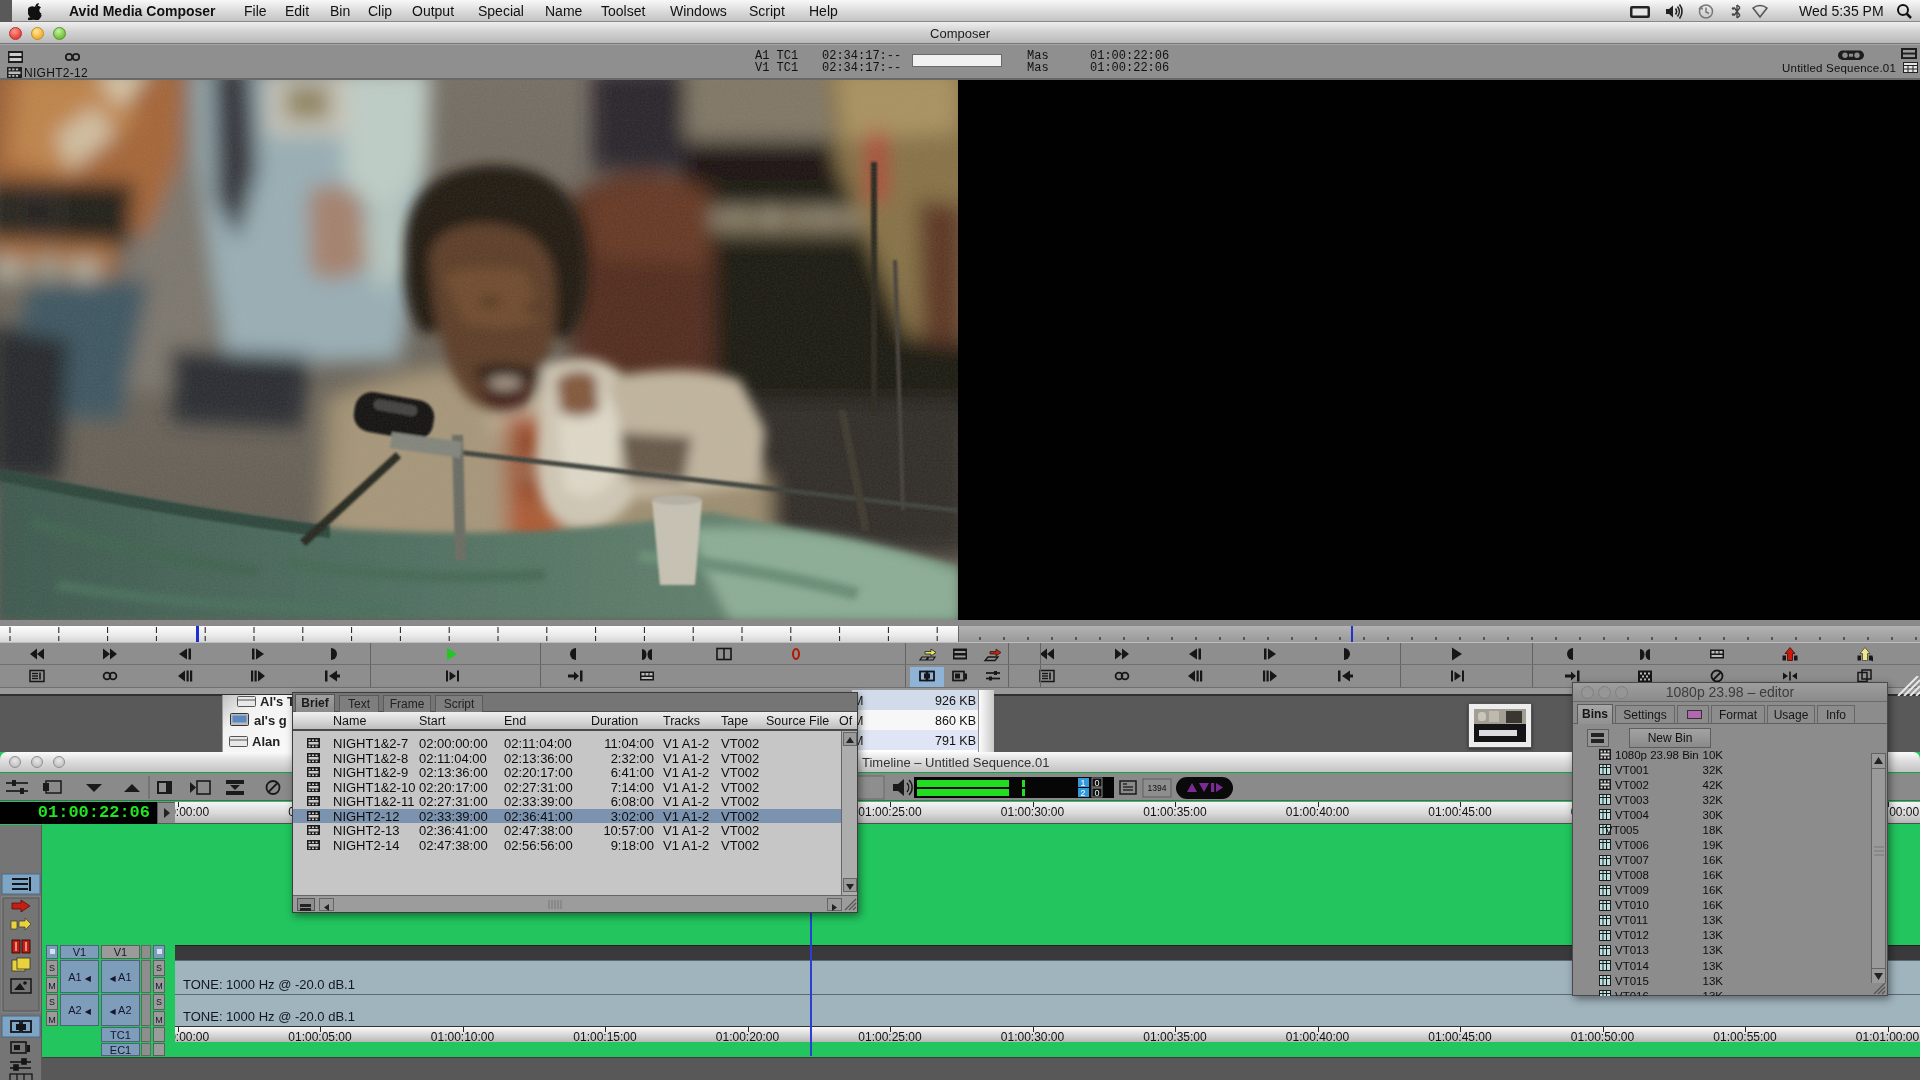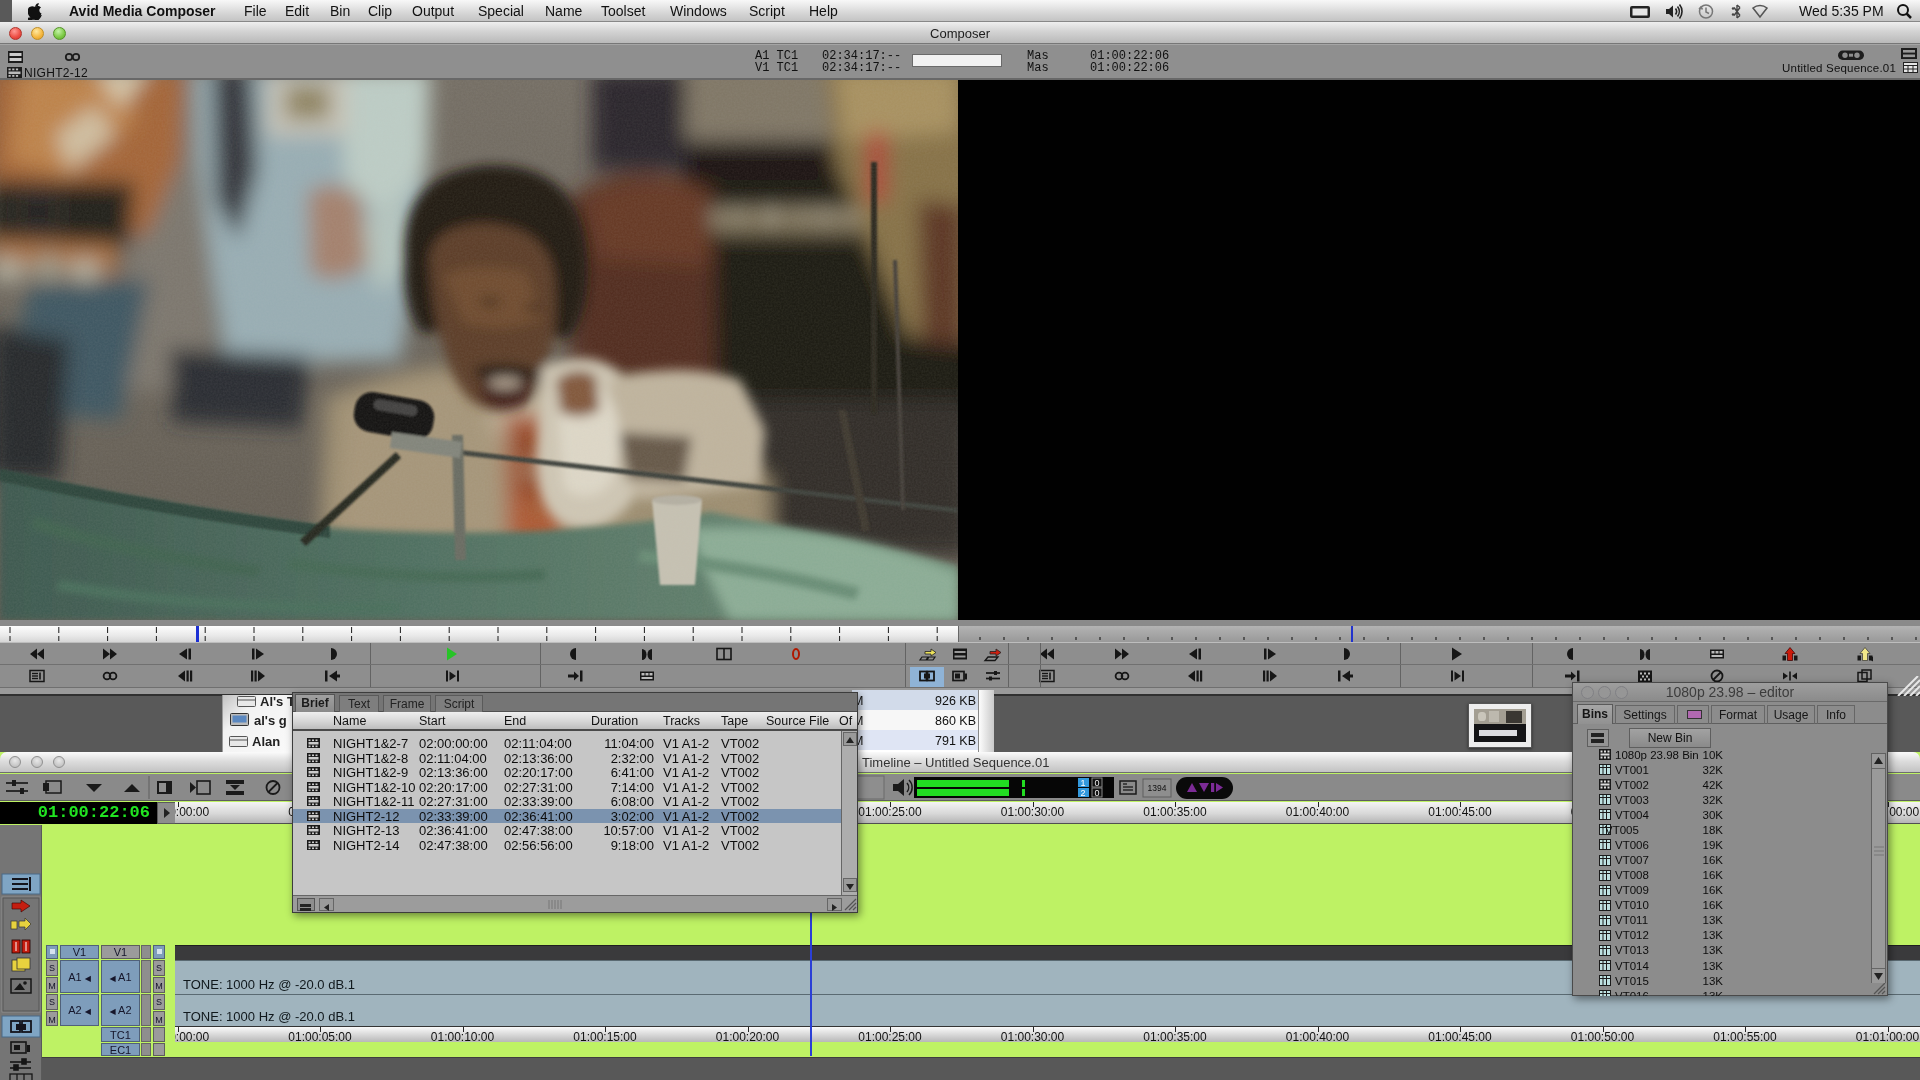--- a/index.html
+++ b/index.html
@@ -42,21 +42,21 @@
   border-top:1px solid #6f6f6f; border-bottom:2px solid #303030; }
 
 
 #winA { left:222px; top:695px; width:70px; height:58px; background:linear-gradient(135deg,#c2c2c2,#f2f2f2 30%,#fafafa);
   border-left:1px solid #9a9a9a; color:#222; font-size:13px; font-weight:bold; }
 #winB { left:852px; top:690px; width:142px; height:62px; background:#fff; color:#111; font-size:12.5px; }
 #thumb { left:1468px; top:703px; width:64px; height:45px; background:#ededed;
   border:1px solid #555; box-shadow:0 1px 3px rgba(0,0,0,.5); }
 
 
-#tlwin { left:0; top:752px; width:1920px; height:328px; background:#bef264; }
+#tlwin { left:0; top:752px; width:1920px; height:328px; background:#22c55e; }
 #tltitle { left:0; top:0; width:1920px; height:21px;
   background:linear-gradient(#fbfbfb,#dddddd 45%,#c3c3c3);
   border-bottom:1px solid #6e6e6e; border-radius:7px 7px 0 0; color:#333; font-size:13px; }
 .tli { position:absolute; top:4px; width:12px; height:12px; border-radius:50%;
   background:radial-gradient(circle at 50% 35%, #e8e8e8, #b5b5b5); border:1px solid #909090; }
 #tltools { left:0; top:22px; width:1920px; height:27px; background:#8a8a8a;
   border-bottom:1px solid #5e5e5e; }
 #tlruler { left:175px; top:50px; width:1745px; height:22px; overflow:hidden;
   background:linear-gradient(#f4f4f4,#d8d8d8 55%,#b5b5b5); border-bottom:1px solid #505050;
   font-size:12px; color:#111; }

